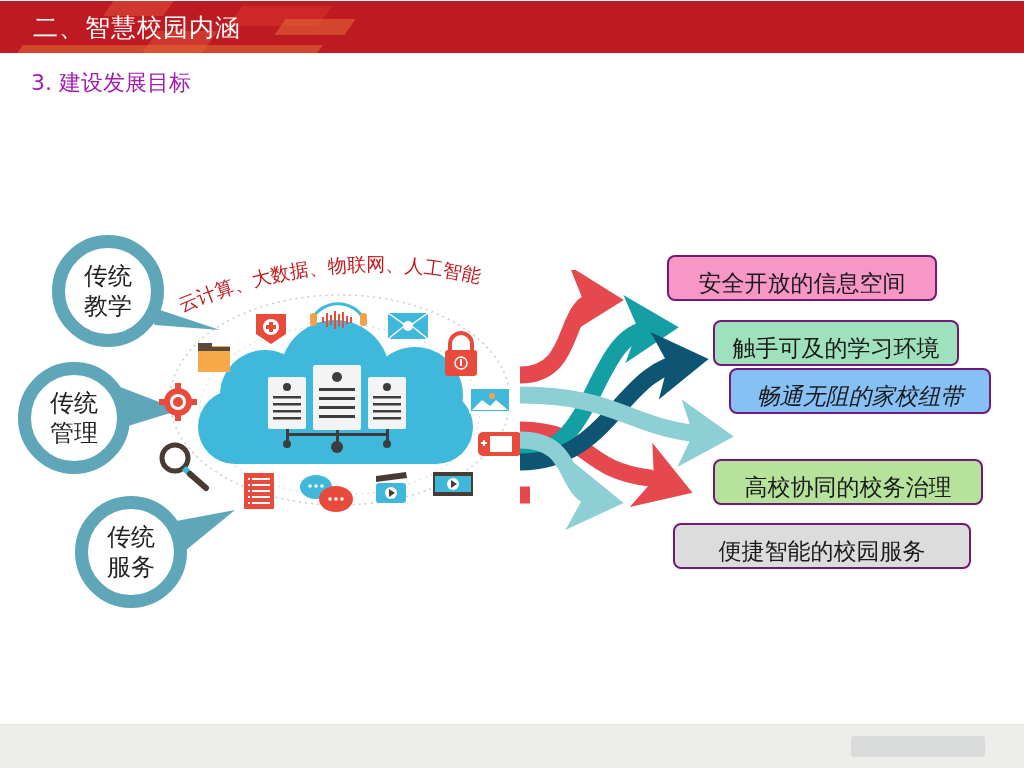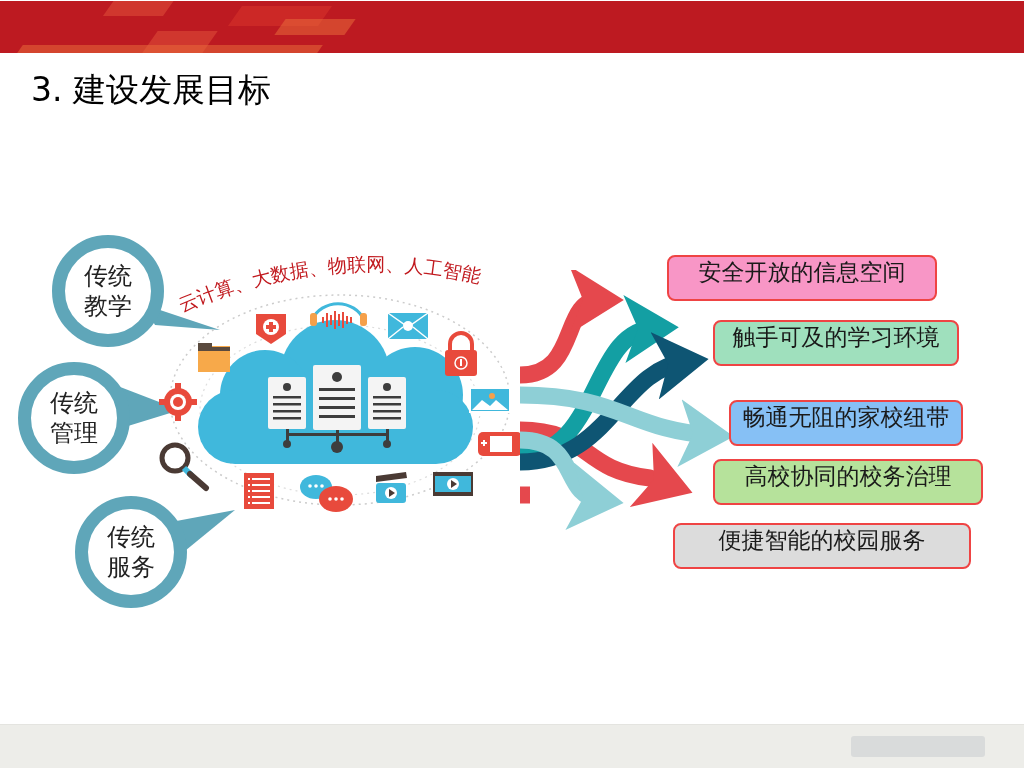--- a/index.html
+++ b/index.html
@@ -9,57 +9,58 @@
   .header-bar {
     position: absolute; left: 0; top: 1px; width: 1024px; height: 52px;
     background: #bd1a21; overflow: hidden;
   }
   .header-bar .stripe { position: absolute; transform: skewX(-35deg); opacity: .55; }
   .header-title {
     position: absolute; left: 33px; top: 10px; color: #ffffff;
     font-family: "DejaVu Serif", serif; font-size: 25px; letter-spacing: 1px;
   }
   .page-title {
-    position: absolute; left: 31px; top: 68px; color: #000000;
-    font-family: "DejaVu Sans", sans-serif; font-size: 33px;
+    position: absolute; left: 31px; top: 68px; color: #a21caf;
+    font-family: "DejaVu Sans", sans-serif; font-size: 22px;
   }
 
   .bubble {
     position: absolute; border-radius: 50%;
     background: #fff; border: 13px solid #5fa6b9;
     display: flex; align-items: center; justify-content: center;
     text-align: left; font-family: "DejaVu Serif", serif; font-size: 24px; line-height: 30px; color: #222;
   }
   .bubble span { display: block; }
   .bubble-tail { position: absolute; }
 
   .goal-box {
-    position: absolute; height: 46px; border: 2px solid #ef4444; border-radius: 8px;
+    position: absolute; height: 46px; border: 2px solid #701a75; border-radius: 8px;
     font-family: "DejaVu Serif", serif; font-size: 23px; color: #1a1a1a;
-    display: flex; align-items: flex-start; justify-content: center;
+    display: flex; align-items: flex-end; justify-content: center;
   }
 
   .footer {
     position: absolute; left: 0; top: 724px; width: 1024px; height: 44px;
     background: #edede9; border-top: 1px solid #e4e4e0;
   }
   .footer-pill {
     position: absolute; left: 851px; top: 11px; width: 134px; height: 21px;
     background: #d9dbdb; border-radius: 3px;
   }
 </style>
 </head>
 <body>
 
 <div class="header-bar">
   <div class="stripe" style="left:110px;top:-5px;width:60px;height:20px;background:#e0513a;"></div>
   <div class="stripe" style="left:235px;top:5px;width:90px;height:20px;background:#d9342c;"></div>
   <div class="stripe" style="left:280px;top:18px;width:70px;height:16px;background:#e86a3a;"></div>
   <div class="stripe" style="left:150px;top:30px;width:60px;height:22px;background:#e0513a;"></div>
   <div class="stripe" style="left:20px;top:44px;width:300px;height:8px;background:#e86a3a;"></div>
+  <div class="header-title">二、智慧校园内涵</div>
 </div>
 
 <div class="page-title">3. 建设发展目标</div>
 
 <svg class="bubble-tail" style="left:120px;top:270px;" width="110" height="70">
   <polygon points="10,10 40,40 100,60 35,55" fill="#5fa6b9"></polygon>
 </svg>
 <div class="bubble" style="left:52px;top:235px;width:112px;height:112px;">
   <div>
     <span>传统</span>
@@ -278,21 +279,21 @@
     <path d="M0 170 C 60 170, 40 225, 80 230" stroke="#8ecfd6" marker-end="url(#mLight)"></path>
   </g>
 </svg>
 
 <div class="goal-box" style="left: 667px; top: 255px; width: 270px; background: rgb(248, 150, 198);">
   <span>安全开放的信息空间</span>
 </div>
 <div class="goal-box" style="left: 713px; top: 320px; width: 246px; background: rgb(159, 224, 189);">
   <span>触手可及的学习环境</span>
 </div>
-<div class="goal-box" style="left: 729px; top: 400px; width: 234px; background: rgb(134, 192, 245);">
+<div class="goal-box" style="left: 729px; top: 368px; width: 262px; background: rgb(134, 192, 245); font-style: italic;">
   <span>畅通无阻的家校纽带</span>
 </div>
 <div class="goal-box" style="left: 713px; top: 459px; width: 270px; background: rgb(182, 226, 155);">
   <span>高校协同的校务治理</span>
 </div>
 <div class="goal-box" style="left: 673px; top: 523px; width: 298px; background: rgb(220, 220, 220);">
   <span>便捷智能的校园服务</span>
 </div>
 
 <div class="footer">

